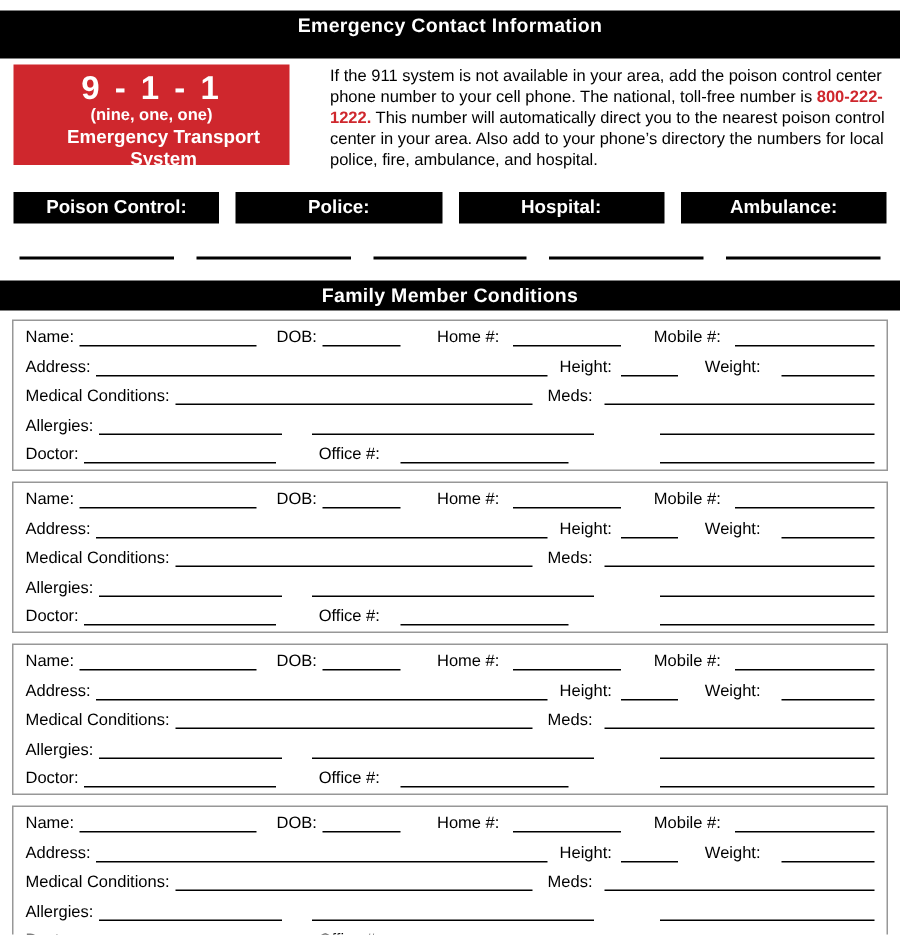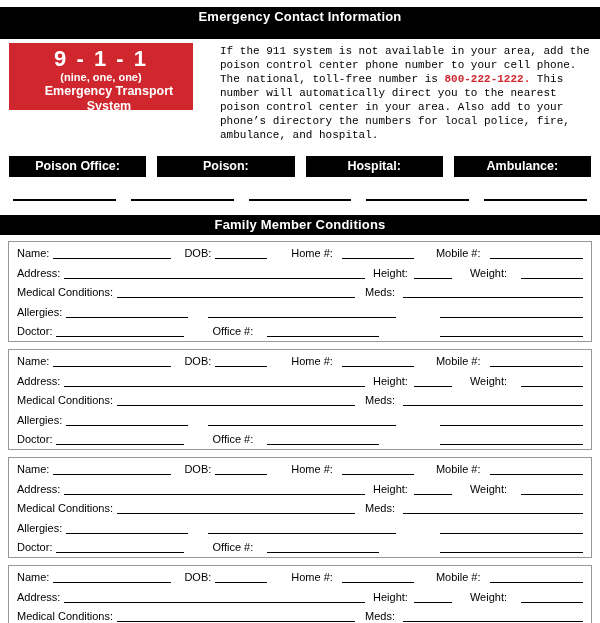--- a/index.html
+++ b/index.html
@@ -10,21 +10,21 @@
     height:32px; line-height:19px; font-size:13px; letter-spacing:.2px; }
   .top-bar { margin-top:7px; }
   .section-bar { margin-top:14px; height:20px; line-height:20px; }
 
   .intro-row { display:flex; margin:4px 9px 0 9px; gap:27px; }
   .nine-box { width:184px; min-width:184px; height:67px; background:#CF272D;
     color:#fff; text-align:center; padding-top:4px; }
   .nine-number { font-size:22px; font-weight:bold; letter-spacing:2px; line-height:24px; }
   .nine-phonetic { font-size:11px; font-weight:bold; line-height:13px; }
   .nine-subtitle { font-size:12.5px; font-weight:bold; line-height:15px;margin-left:16px; }
-  .intro-text { flex:1; font-size:11px; line-height:14px; padding-top:1px;font-family:Liberation Mono, monospace; }
+  .intro-text { flex:1; font-size:11px; line-height:14px; padding-top:1px; }
   .phone-red { color:#CF272D; font-weight:bold; }
 
   .contacts-row { display:flex; gap:11px; margin:14px 9px 0 9px; }
   .contact-box { flex:1; background:#000; color:#fff; font-weight:bold;
     font-size:12.5px; text-align:center; height:21px; line-height:21px; }
   .contact-lines { display:flex; gap:15px; margin:22px 13px 0 13px; }
   .contact-line { flex:1; border-bottom:2px solid #000; height:2px; }
 
   .member { margin:7px 8px 0 8px; height:101px; border:1px solid #979797;
     padding:2px 8px 0 8px; }
@@ -44,22 +44,22 @@
 <div class="intro-row">
   <div class="nine-box">
     <div class="nine-number">9 - 1 - 1</div>
     <div class="nine-phonetic">(nine, one, one)</div>
     <div class="nine-subtitle">Emergency Transport System</div>
   </div>
   <div class="intro-text"><span>If the 911 system is not available in your area, add the poison control center phone number to your cell phone. The national, toll-free number is </span><span class="phone-red">800-222-1222.</span><span> This number will automatically direct you to the nearest poison control center in your area. Also add to your phone’s directory the numbers for local police, fire, ambulance, and hospital.</span></div>
 </div>
 
 <div class="contacts-row">
-  <div class="contact-box">Poison Office:</div>
-  <div class="contact-box">Poison:</div>
+  <div class="contact-box">Poison Control:</div>
+  <div class="contact-box">Police:</div>
   <div class="contact-box">Hospital:</div>
   <div class="contact-box">Ambulance:</div>
 </div>
 
 <div class="contact-lines">
   <div class="contact-line"></div>
   <div class="contact-line"></div>
   <div class="contact-line"></div>
   <div class="contact-line"></div>
   <div class="contact-line"></div>

